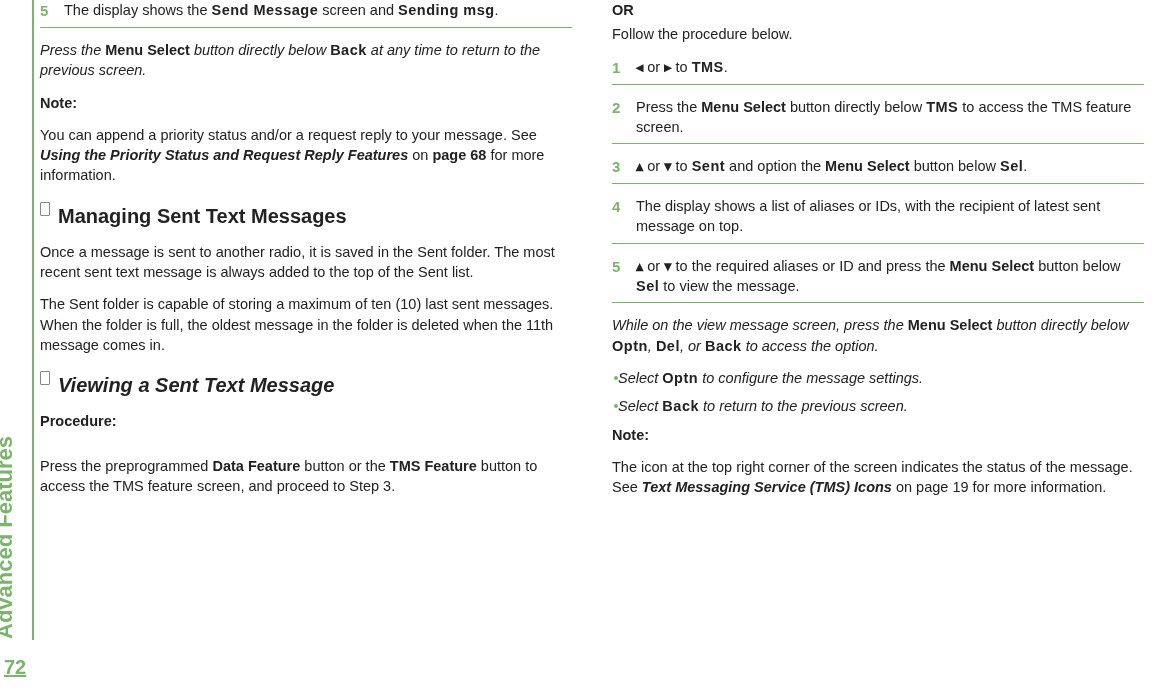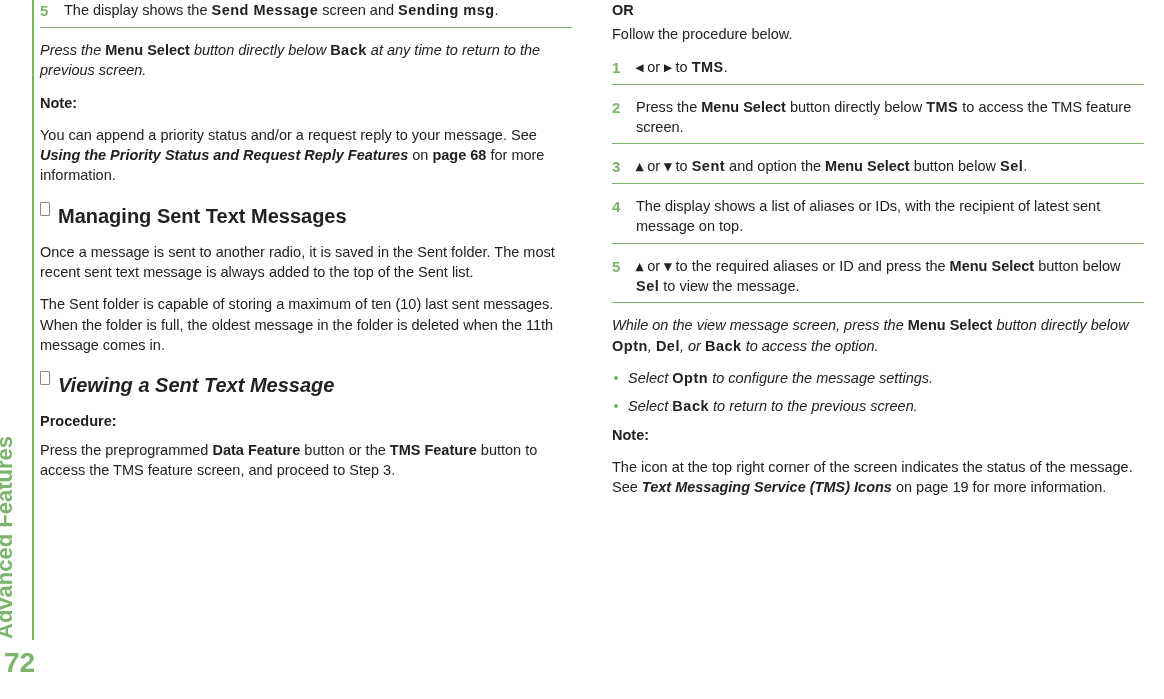--- a/index.html
+++ b/index.html
@@ -28,22 +28,23 @@
       top: 0;
       width: 2px;
       height: 640px;
       background: #7bb46b;
     }
     .page-num {
       position: absolute;
       left: 4px;
       bottom: 20px;
       color: #7bb46b;
-      font-size: 28px;
-      font-weight: bold;
+      font-size: 20px;
+      font-weight: bold;
+      text-decoration: underline;
     }
     .content {
       position: absolute;
       left: 40px;
       top: 0;
       right: 20px;
       display: flex;
       gap: 40px;
     }
     .col {
@@ -81,22 +82,22 @@
       font-size: 20px;
       margin: 16px 0 12px 0;
     }
     .section-head .sicon {
       width: 10px;
       height: 14px;
       border: 1px solid #888;
       border-radius: 1px;
       flex-shrink: 0;
     }
-    .subhead { font-weight: bold; margin-bottom: 8px; }
-    .bullet-row { display: flex; gap: 10px; margin-bottom: 8px; margin-left: 2px; }
+    .subhead { font-weight: bold; margin-bottom: 24px; }
+    .bullet-row { display: flex; margin-bottom: 8px; margin-left: 2px; }
     .bullet-dot { width: 4px; height: 4px; background: #7bb46b; border-radius: 50%; margin-top: 8px; flex-shrink: 0; }
     .bullet-body { flex: 1; font-style: italic; }
     .arrow { font-weight: bold; }
     .or-label { font-weight: bold; margin-bottom: 4px; }
   </style>
 </head>
 <body>
 
 <div class="side-line"></div>
 <div class="side-label">Advanced Features</div>

